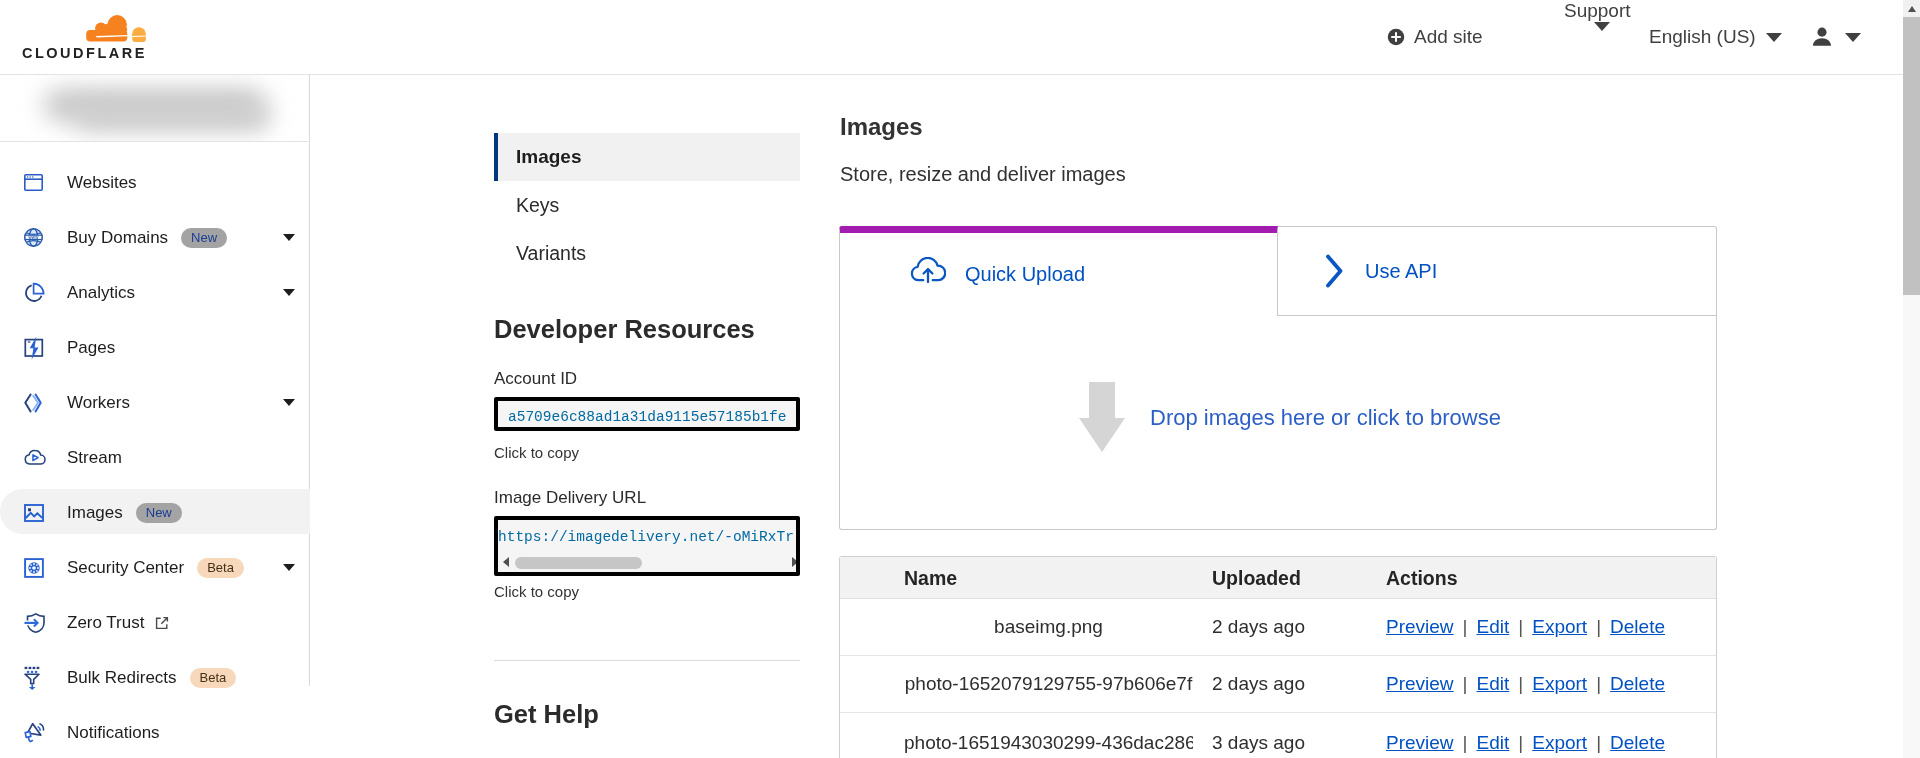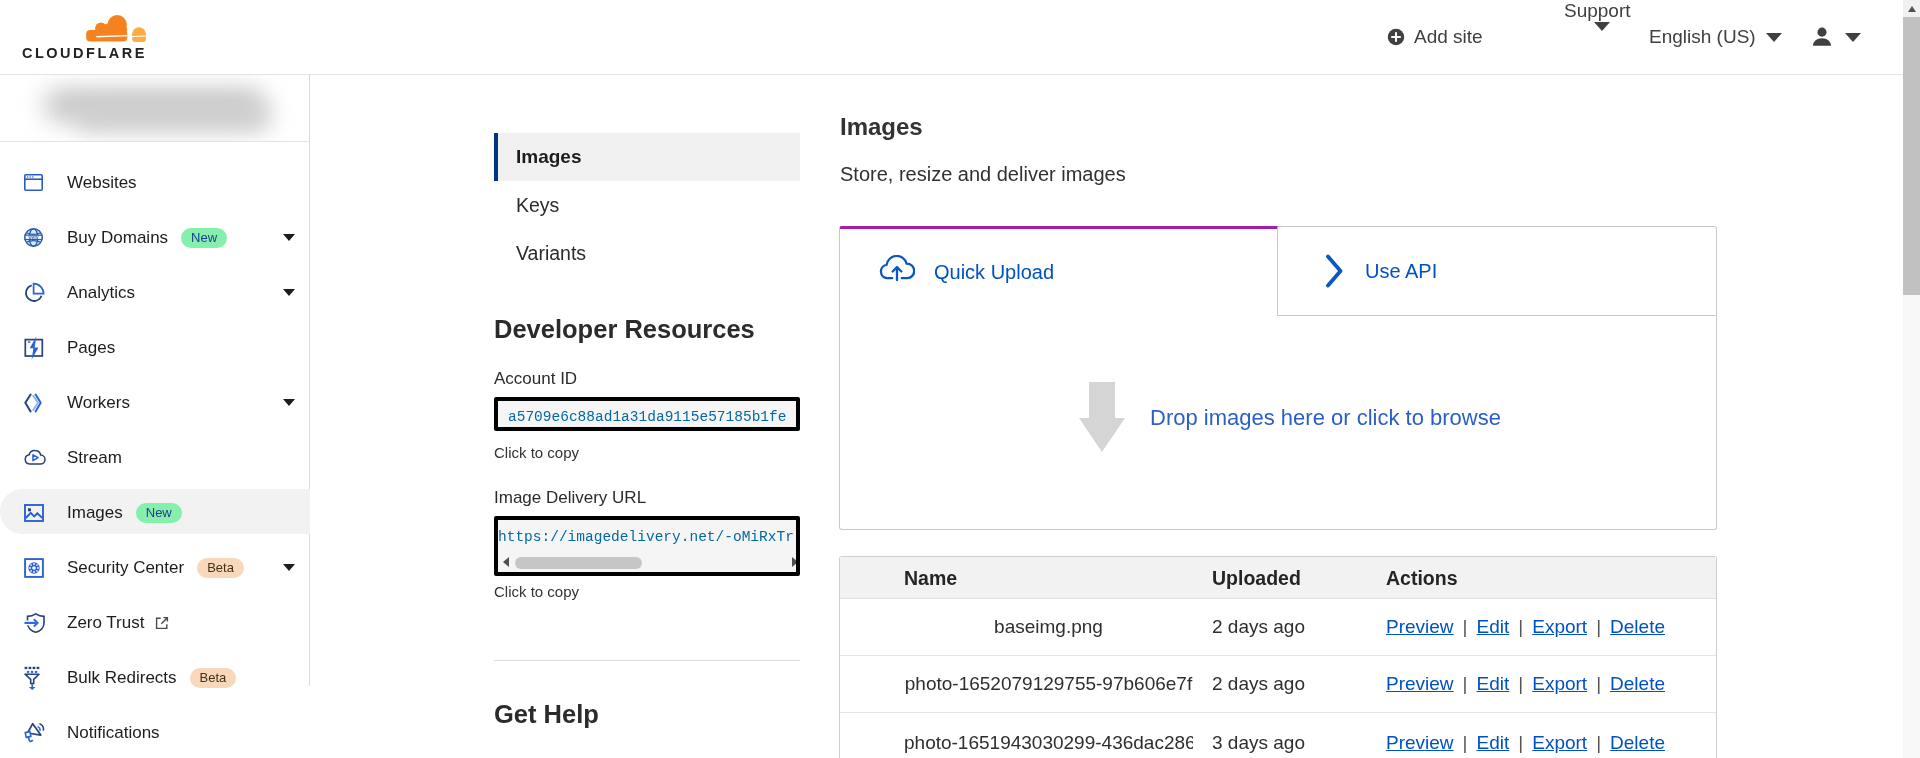--- a/index.html
+++ b/index.html
@@ -15,41 +15,41 @@
 #acct { position:absolute; left:0; top:0; width:310px; height:68px; border-bottom:1px solid #e3e3e3; overflow:hidden; }
 #acctblur { position:absolute; left:44px; top:15px; width:222px; height:32px; background:#c5c5c5; border-radius:16px; filter:blur(12px); }
 #acctblur2 { position:absolute; left:75px; top:32px; width:195px; height:24px; background:#cdcdcd; border-radius:12px; filter:blur(11px); }
 ul#nav { list-style:none; position:absolute; top:81px; left:0; width:310px; }
 ul#nav li { position:relative; height:55px; }
 ul#nav li .nico { position:absolute; left:24px; top:0; height:55px; width:22px; display:flex; align-items:center; }
 ul#nav li .nrow { position:absolute; left:67px; top:0; height:55px; display:flex; align-items:center; font-size:17px; color:#1d1d1d; white-space:nowrap; }
 ul#nav li .caret { position:absolute; right:15px; top:23.5px; width:0; height:0; border-left:6px solid transparent; border-right:6px solid transparent; border-top:7.5px solid #1d1d1d; }
 li#sel-images::before { content:""; position:absolute; left:0; right:0; top:4px; bottom:6px; background:#f2f2f2; border-radius:24px 0 0 24px; }
 .badge { display:inline-block; font-size:13px; line-height:20px; padding:0 10px; border-radius:10px; margin-left:13px; }
-.badge.new { background:#86efac; color:#1c3d94; }
+.badge.new { background:#a3a3a3; color:#1c3d94; }
 .badge.beta { background:#f8d8ba; color:#453017; }
 .extlink { margin-left:10px; display:inline-flex; }
 
 
 #midcol { position:absolute; left:494px; top:74px; width:306px; }
 .mitem { height:48px; display:flex; align-items:center; padding-left:22px; font-size:19.5px; color:#2b2b2b; }
 .mitem.sel { background:#f1f1f1; border-left:4px solid #003681; padding-left:18px; font-weight:bold; font-size:19px; color:#1d1d1d; }
 h2.mhead { font-size:25.5px; color:#2b2b2b; font-weight:bold; }
 .flabel { font-size:17px; color:#2b2b2b; }
 .finput { width:306px; background:#f5f5f5; border:4px solid #000000; border-radius:2px; font-family:"Liberation Mono",monospace; font-size:14.5px; color:#0369a1; white-space:nowrap; overflow:hidden; }
 .ccopy { font-size:15px; color:#333; }
 
 
 #content { position:absolute; left:839px; top:74px; width:878px; }
 h1.chead { font-size:24px; line-height:26px; font-weight:bold; color:#333; }
 .csub { font-size:20px; line-height:22px; color:#313131; }
 
 #tabs { position:absolute; left:0; top:152px; width:878px; height:90px; }
 .tab { position:absolute; top:0; height:90px; display:flex; align-items:center; background:#fff; }
-#tab1 { left:0; width:439px; border-top:3px solid #a21caf; border-left:1px solid #c8c8c8; border-right:1px solid #c8c8c8; border-radius:3px 0 0 0; }
+#tab1 { left:0; width:439px; border-top:7px solid #a21caf; border-left:1px solid #c8c8c8; border-right:1px solid #c8c8c8; border-radius:3px 0 0 0;padding-left:31px; }
 #tab2 { left:439px; width:439px; border-top:1px solid #c8c8c8; border-right:1px solid #c8c8c8; border-bottom:1px solid #c8c8c8; border-radius:0 3px 0 0; }
 .tabtxt { font-size:20px; color:#0051c3; }
 
 #dropzone { position:absolute; left:0; top:242px; width:878px; height:214px; border-left:1px solid #c8c8c8; border-right:1px solid #c8c8c8; border-bottom:1px solid #c8c8c8; border-radius:0 0 3px 3px; }
 #droptext { position:absolute; left:310px; top:89px; font-size:22px; line-height:25px; color:#2c5fc6; }
 #droparrow { position:absolute; left:239px; top:66px; }
 
 #imgtable { position:absolute; left:0; top:482px; width:878px; border:1px solid #cfcfcf; border-radius:3px 3px 0 0; border-bottom:none; }
 #imgtable .thead { background:#f2f2f2; height:42px; position:relative; font-weight:bold; font-size:19.5px; color:#252525; border-bottom:1px solid #e0e0e0; }
 #imgtable .trow { height:57px; position:relative; font-size:19px; color:#2e2e2e; border-bottom:1px solid #e6e6e6;text-align:center; }

